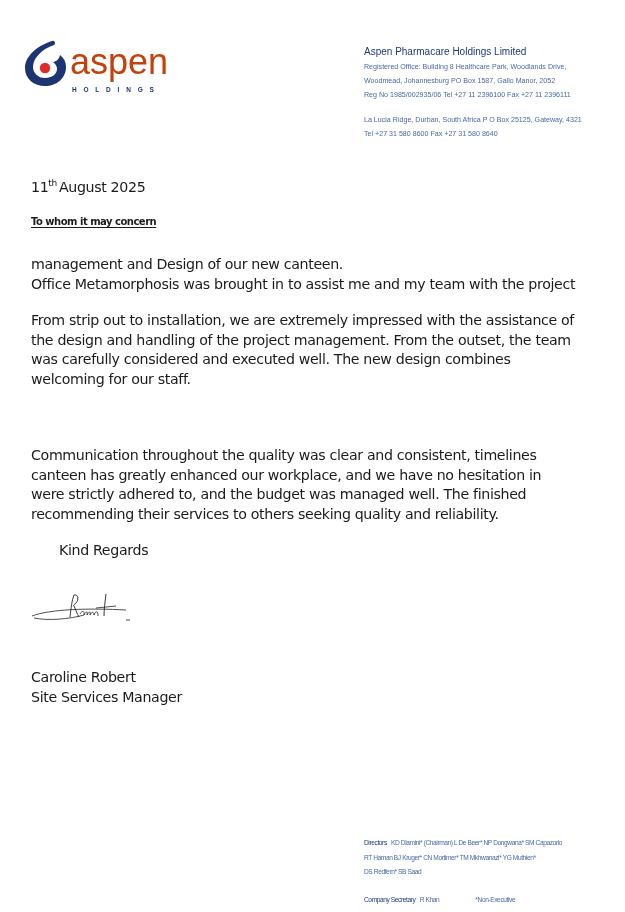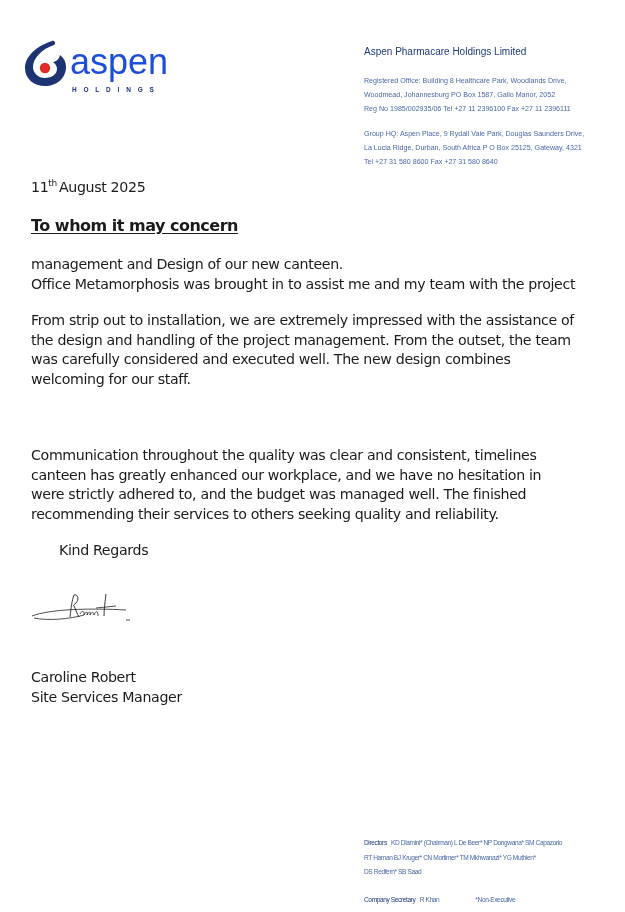--- a/index.html
+++ b/index.html
@@ -1,32 +1,32 @@
 <!DOCTYPE html>
 <html><head>
   <meta charset="utf-8">
   <style>
     html, body { margin: 0; padding: 0; background: #ffffff; }
     body { width: 625px; height: 912px; position: relative; overflow: hidden; font-family: "DejaVu Sans", sans-serif; color: #1a1a1a; }
     .abs { position: absolute; }
     
     .logo { left: 22px; top: 38px; width: 170px; height: 60px; }
     .logo svg { display: block; }
-    .brand-word { left: 70px; top: 44px; font-family: "Liberation Sans", sans-serif; font-size: 36px; color: #1d4ed8; letter-spacing: 0px; line-height: 1; }
+    .brand-word { left: 70px; top: 44px; font-family: "Liberation Sans", sans-serif; font-size: 36px; color: #c2410c; letter-spacing: 0px; line-height: 1; }
     .brand-sub { left: 72px; top: 87px; font-family: "Liberation Sans", sans-serif; font-size: 6.5px; color: #1d3473; letter-spacing: 6.8px; font-weight: bold; line-height: 1; }
     
     .lh { left: 364px; top: 45px; width: 258px; font-family: "Liberation Sans", sans-serif; color: #2e4e8c; }
-    .lh .co { font-size: 10px; color: #1f3a78; line-height: 13px; margin-bottom: 16px; }
+    .lh .co { font-size: 10px; color: #1f3a78; line-height: 13px; margin-bottom: 2px; }
     .lh .ln { font-size: 7.1px; line-height: 14px; color: #4a68a4; white-space: nowrap; }
     .lh .gap { height: 11px; }
     
     .txt { font-family: "DejaVu Sans", sans-serif; font-size: 14.2px; color: #1b1b1b; letter-spacing: -0.35px; }
     .date { left: 31px; top: 178px; }
     .date sup { font-size: 9px; vertical-align: 6px; margin-right: 2px; }
-    .subject { left: 31px; top: 216px; font-weight: bold; text-decoration: underline; text-underline-offset: 2px; letter-spacing: -0.5px; font-size: 16px; }
+    .subject { left: 31px; top: 216px; font-weight: bold; text-decoration: underline; text-underline-offset: 2px; letter-spacing: -0.5px; font-size: 10px; }
     .para { left: 31px; width: 560px; line-height: 19.6px; }
     .para .l { display: block; white-space: nowrap; }
     .p1 { top: 255px; }
     .p2 { top: 311px; }
     .p3 { top: 446px; }
     .regards { left: 31px; top: 542px; margin-left: 28px; }
     .sig { left: 30px; top: 590px; width: 110px; height: 40px; }
     .signame { left: 31px; top: 668px; line-height: 19.5px; }
     
     .ft { left: 364px; font-family: "Liberation Sans", sans-serif; font-size: 6.6px; color: #4a68a4; letter-spacing: -0.4px; white-space: nowrap; line-height: 14.5px; }
@@ -46,21 +46,20 @@
 </div>
 <div class="abs brand-word">aspen</div>
 <div class="abs brand-sub">HOLDINGS</div>
 
 <div class="abs lh">
   <div class="co">Aspen Pharmacare Holdings Limited</div>
   <div class="ln">Registered Office: Building 8 Healthcare Park, Woodlands Drive,</div>
   <div class="ln">Woodmead,  Johannesburg    PO Box 1587,  Gallo Manor,  2052</div>
   <div class="ln">Reg No 1985/002935/06   Tel +27 11 2396100   Fax +27 11 2396111</div>
   <div class="gap"></div>
-  <div class="ln">Group HQ: Aspen Place, 9 Rydall Vale Park, Douglas Saunders Drive,</div>
   <div class="ln">La Lucia Ridge, Durban, South Africa   P O Box 25125, Gateway, 4321</div>
   <div class="ln">Tel +27 31 580 8600   Fax +27 31 580 8640</div>
 </div>
 
 <div class="abs txt date"><span>11</span><sup>th</sup><span>August 2025</span></div>
 
 <div class="abs txt subject">To whom it may concern</div>
 
 <div class="abs txt para p1">
   <span class="l">management and Design of our new canteen.</span>

